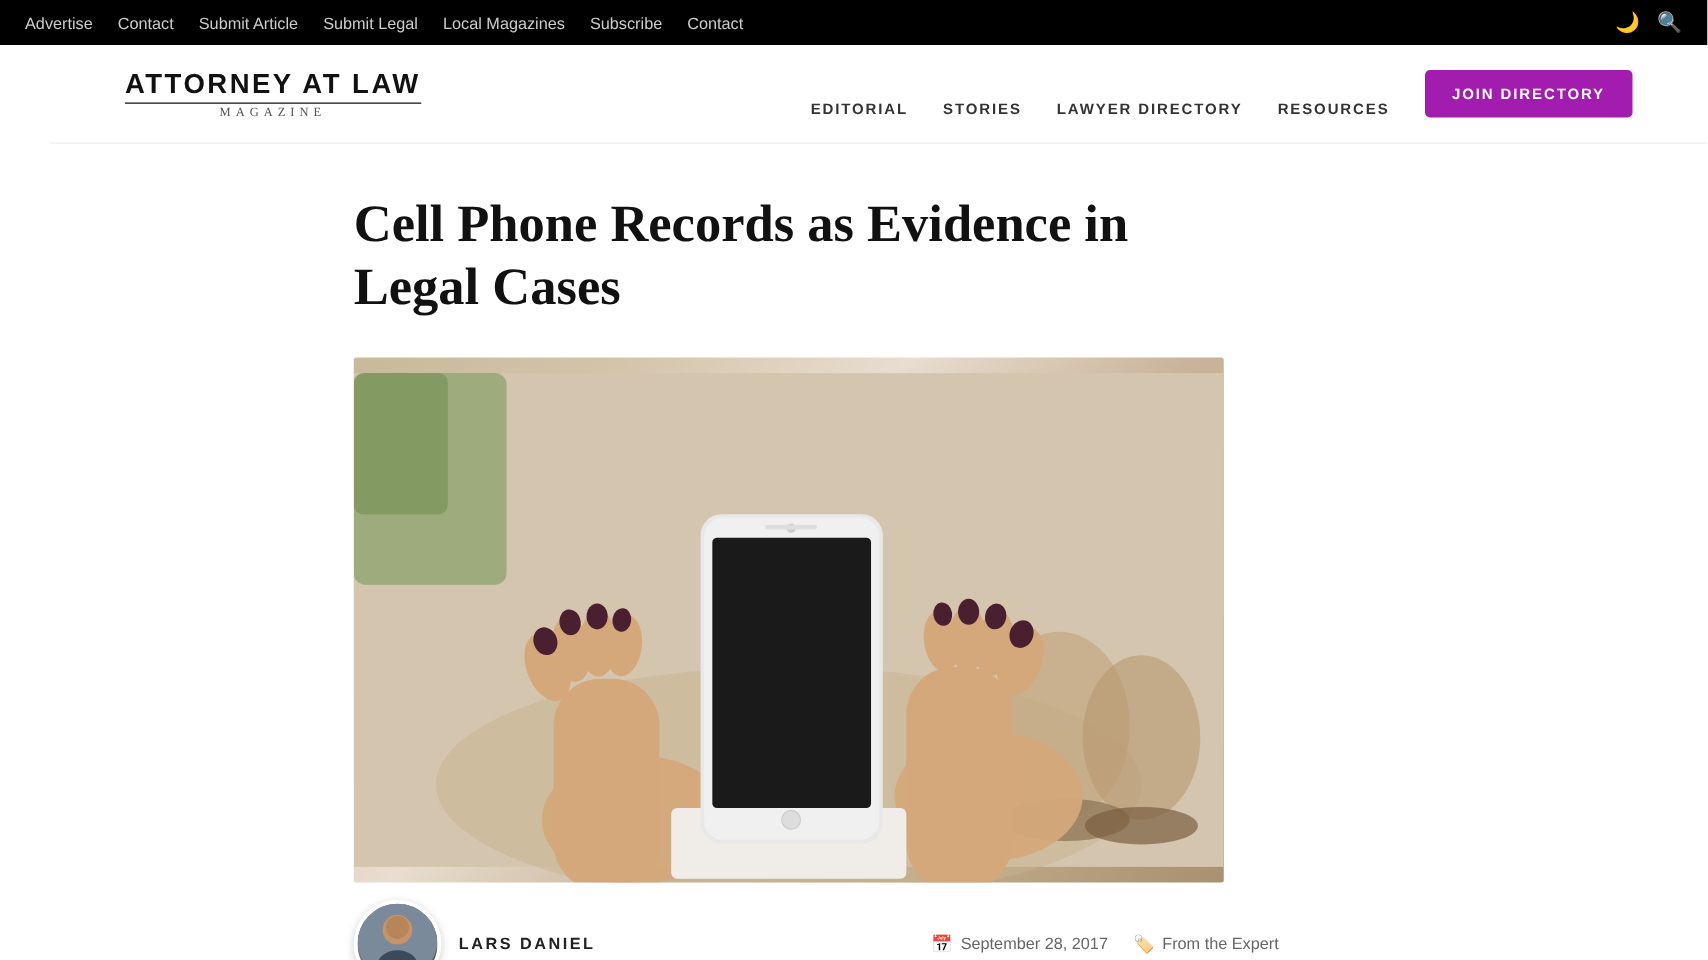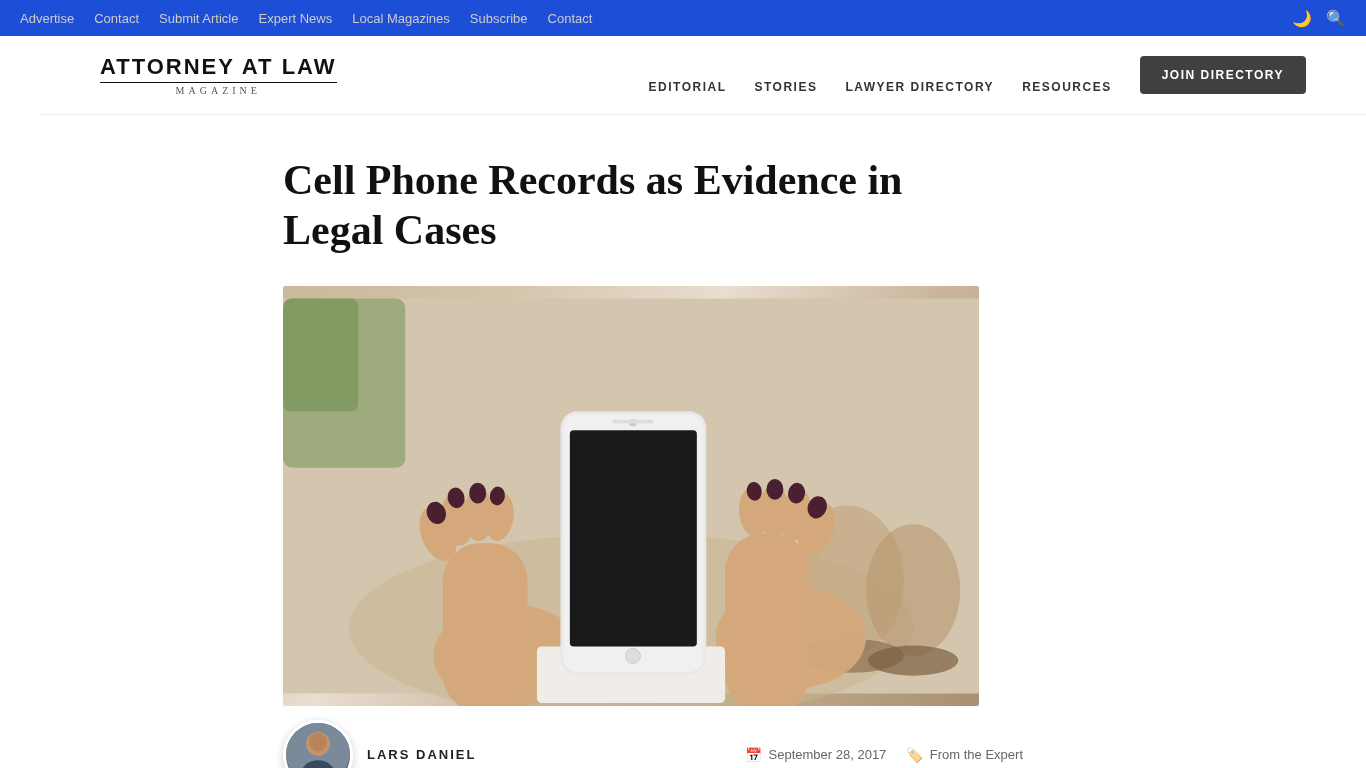--- a/index.html
+++ b/index.html
@@ -1,20 +1,20 @@
 <!DOCTYPE html>
 <html><head>
   <meta charset="utf-8">
   <style>
     * { margin: 0; padding: 0; box-sizing: border-box; }
     body { font-family: Georgia, 'Times New Roman', serif; background: #fff; color: #222; width: 1366px; min-height: 768px; overflow-x: hidden; }
 
     
     .topbar {
-      background: #1d4ed8;
+      background: #000000;
       height: 36px;
       display: flex;
       justify-content: space-between;
       padding: 0 20px;
     }
     .topbar-links {
       display: flex;
       gap: 20px;
       align-items: center;
     }
@@ -79,21 +79,21 @@
     .main-nav a {
       text-decoration: none;
       font-size: 12px;
       font-family: Arial, sans-serif;
       font-weight: 600;
       letter-spacing: 1.5px;
       text-transform: uppercase;
       color: #333;
     }
     .join-btn {
-      background: #404040;
+      background: #a21caf;
       color: #fff !important;
       padding: 12px 22px;
       border-radius: 4px;
       font-size: 12px !important;
       font-family: Arial, sans-serif;
       font-weight: 700 !important;
       letter-spacing: 1px;
       text-transform: uppercase;
       text-decoration: none;
       cursor: pointer;
@@ -205,21 +205,21 @@
     }
   </style>
 </head>
 <body>
 
 <div class="topbar">
   <div class="topbar-links">
     <a href="#">Advertise</a>
     <a href="#">Contact</a>
     <a href="#">Submit Article</a>
-    <a href="#">Expert News</a>
+    <a href="#">Submit Legal</a>
     <a href="#">Local Magazines</a>
     <a href="#">Subscribe</a>
     <a href="#">Contact</a>
   </div>
   <div class="topbar-icons">
     <span class="topbar-icon">🌙</span>
     <span class="topbar-icon">🔍</span>
   </div>
 </div>
 

